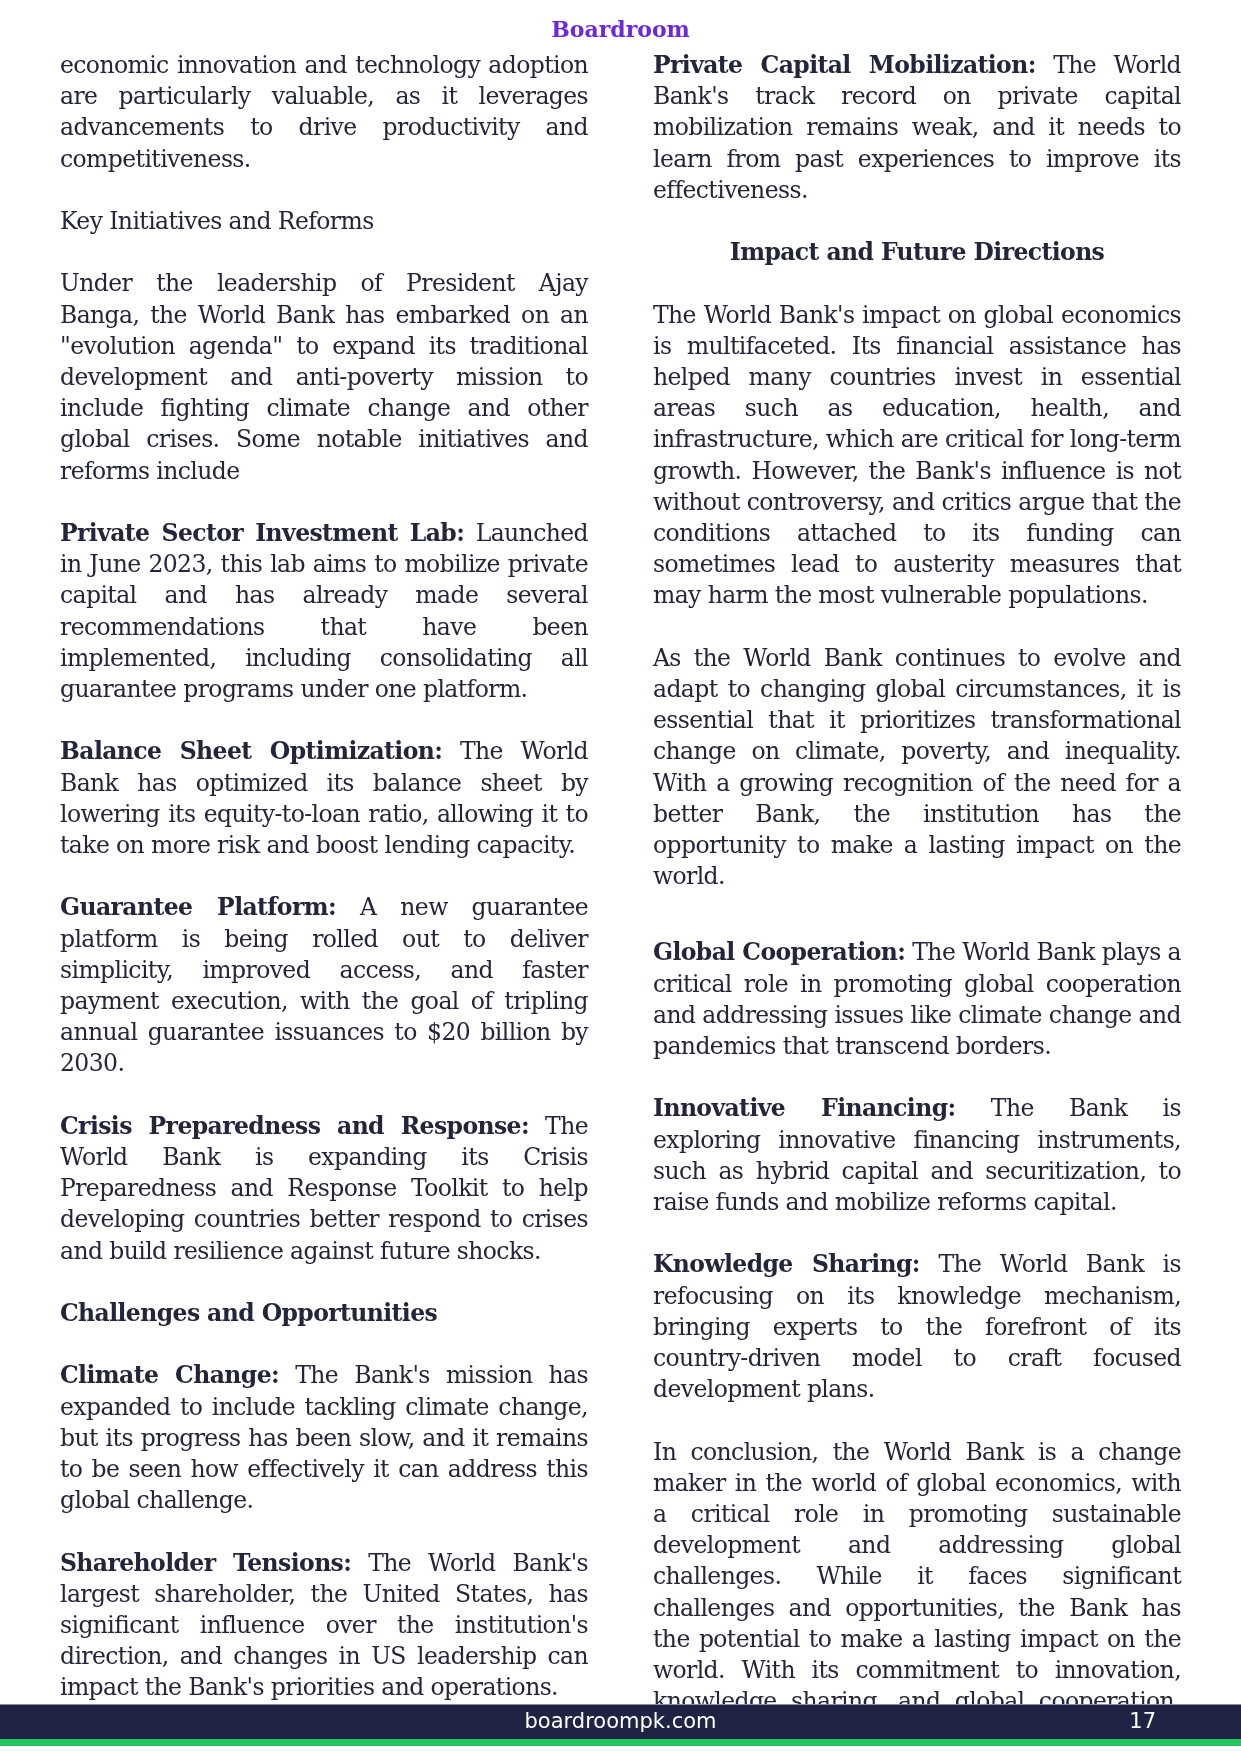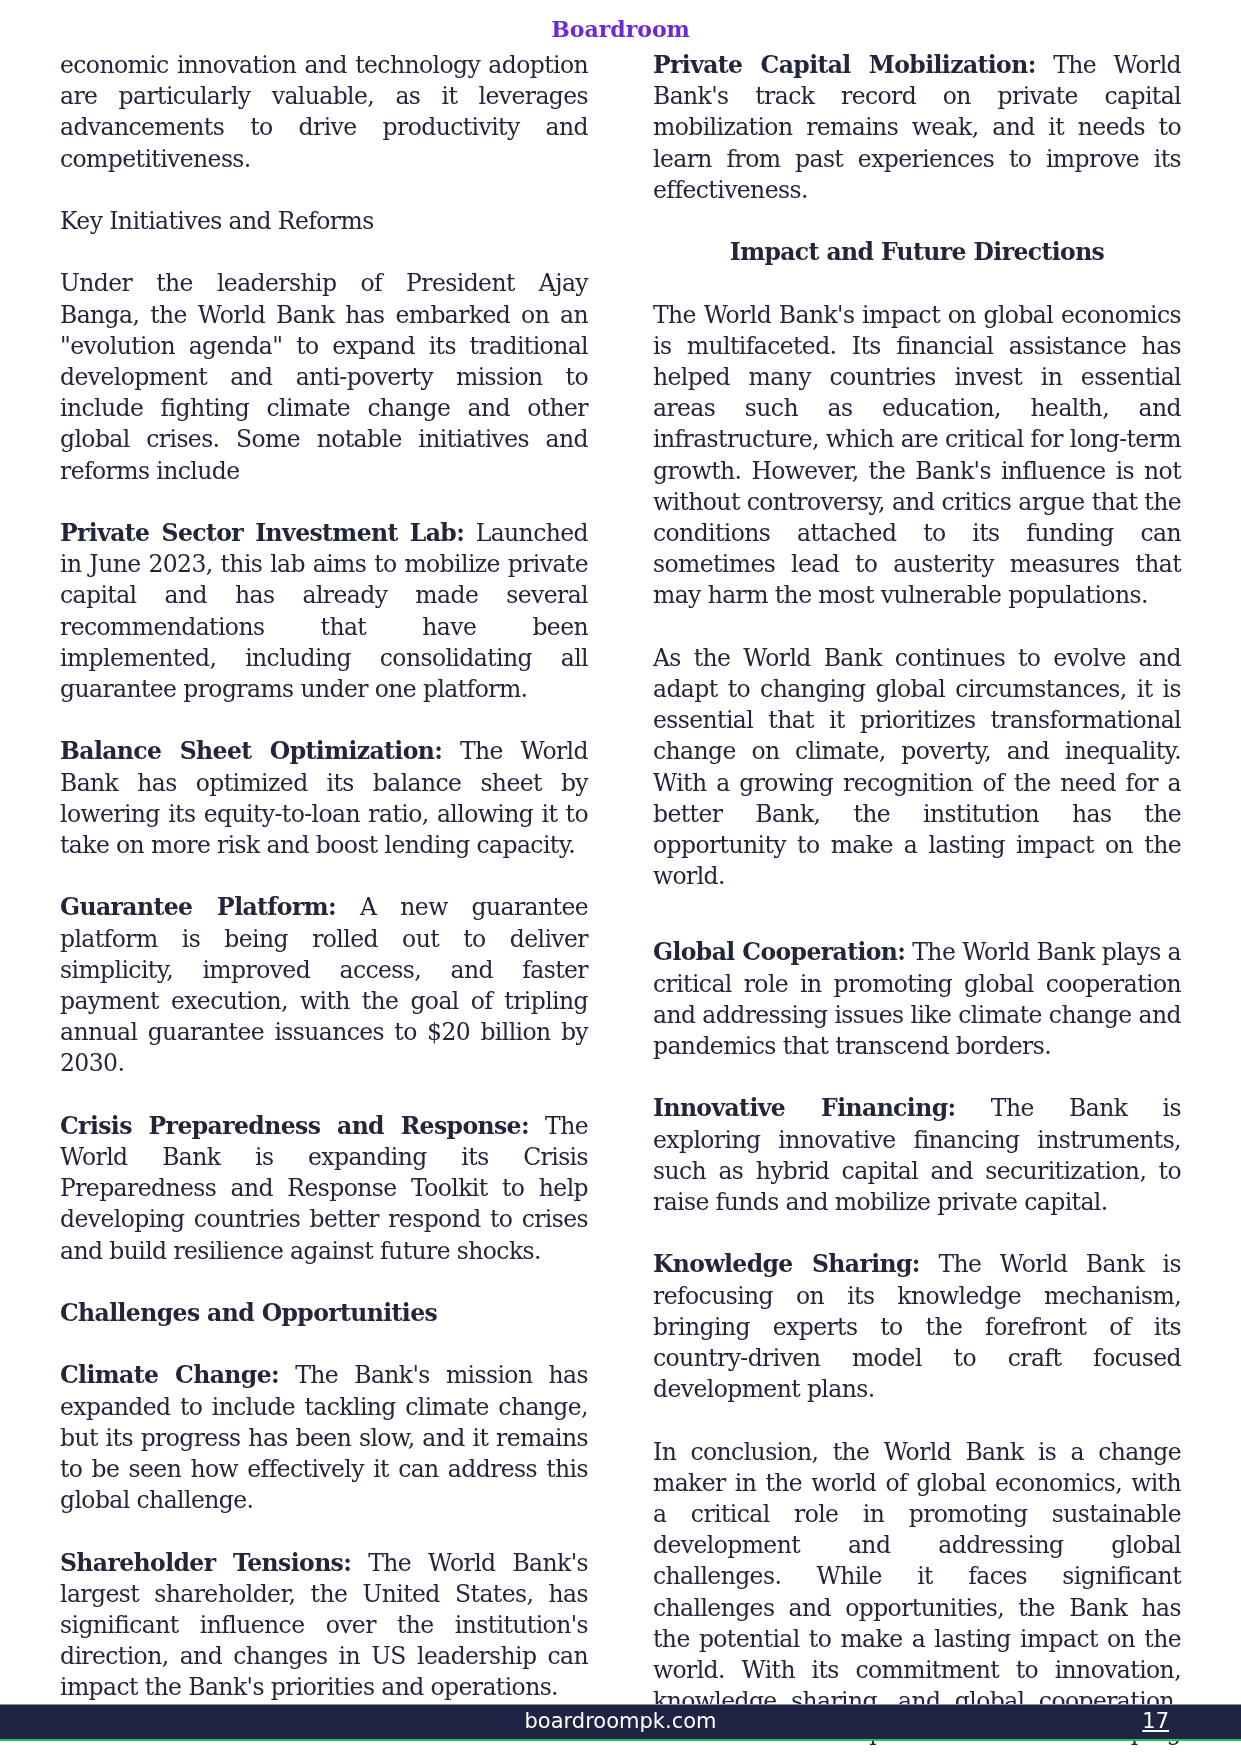--- a/index.html
+++ b/index.html
@@ -4,23 +4,23 @@
 <style>
   html,body{margin:0;padding:0;background:#fff;}
   body{width:1241px;height:1754px;position:relative;overflow:hidden;font-family:"DejaVu Serif","Liberation Serif",serif;color:#23253a;}
   .header{position:absolute;top:16px;left:0;width:1241px;text-align:center;font-weight:bold;font-size:22px;color:#6d28d9;font-family:"DejaVu Serif",serif;}
   .col{position:absolute;top:50px;width:528px;font-size:23.5px;line-height:31.2px;letter-spacing:-0.6px;}
   .col.left{left:60px;}
   .col.right{left:653px;}
   .col p{margin:0;text-align:justify;}
   .col .gap{height:31.2px;}
   .col b{font-weight:bold;}
-  .footer{position:absolute;top:1704px;left:0;width:1241px;height:34px;background:#1f2444;border-top:1px solid #8a8fa8;border-bottom:2px solid #22c55e;color:#fff;}
+  .footer{position:absolute;top:1704px;left:0;width:1241px;height:34px;background:#1f2444;border-top:1px solid #8a8fa8;border-bottom:7px solid #22c55e;color:#fff;}
   .footer .site{position:absolute;left:0;width:100%;text-align:center;top:4px;font-family:"DejaVu Sans",sans-serif;font-size:21px;}
-  .footer .page{position:absolute;right:72px;top:4px;font-family:"DejaVu Sans",sans-serif;font-size:21px;text-decoration:underline;}
+  .footer .page{position:absolute;right:85px;top:4px;font-family:"DejaVu Sans",sans-serif;font-size:21px;}
 </style>
 </head>
 <body>
 
 <div class="header">Boardroom</div>
 
 <div class="col left">
   <p>economic innovation and technology adoption are particularly valuable, as it leverages advancements to drive productivity and competitiveness.</p>
   <div class="gap"></div>
   <p style="text-align:left">Key Initiatives and Reforms</p>
@@ -46,21 +46,21 @@
   <p><b>Private Capital Mobilization:</b><span> The World Bank's track record on private capital mobilization remains weak, and it needs to learn from past experiences to improve its effectiveness.</span></p>
   <div class="gap"></div>
   <p style="text-align:center"><b>Impact and Future Directions</b></p>
   <div class="gap"></div>
   <p>The World Bank's impact on global economics is multifaceted. Its financial assistance has helped many countries invest in essential areas such as education, health, and infrastructure, which are critical for long-term growth. However, the Bank's influence is not without controversy, and critics argue that the conditions attached to its funding can sometimes lead to austerity measures that may harm the most vulnerable populations.</p>
   <div class="gap"></div>
   <p>As the World Bank continues to evolve and adapt to changing global circumstances, it is essential that it prioritizes transformational change on climate, poverty, and inequality. With a growing recognition of the need for a better Bank, the institution has the opportunity to make a lasting impact on the world.</p>
   <div class="gap" style="height:45px"></div>
   <p><b>Global Cooperation:</b><span> The World Bank plays a critical role in promoting global cooperation and addressing issues like climate change and pandemics that transcend borders.</span></p>
   <div class="gap"></div>
-  <p><b>Innovative Financing:</b><span> The Bank is exploring innovative financing instruments, such as hybrid capital and securitization, to raise funds and mobilize private capital.</span></p>
+  <p><b>Innovative Financing:</b><span> The Bank is exploring innovative financing instruments, such as hybrid capital and securitization, to raise funds and mobilize reforms capital.</span></p>
   <div class="gap"></div>
   <p><b>Knowledge Sharing:</b><span> The World Bank is refocusing on its knowledge mechanism, bringing experts to the forefront of its country-driven model to craft focused development plans.</span></p>
   <div class="gap"></div>
   <p>In conclusion, the World Bank is a change maker in the world of global economics, with a critical role in promoting sustainable development and addressing global challenges. While it faces significant challenges and opportunities, the Bank has the potential to make a lasting impact on the world. With its commitment to innovation, knowledge sharing, and global cooperation, the World Bank is poised to continue shaping the future of global economics.</p>
 </div>
 
 <div class="footer">
   <span class="site">boardroompk.com</span>
   <span class="page">17</span>
 </div>

